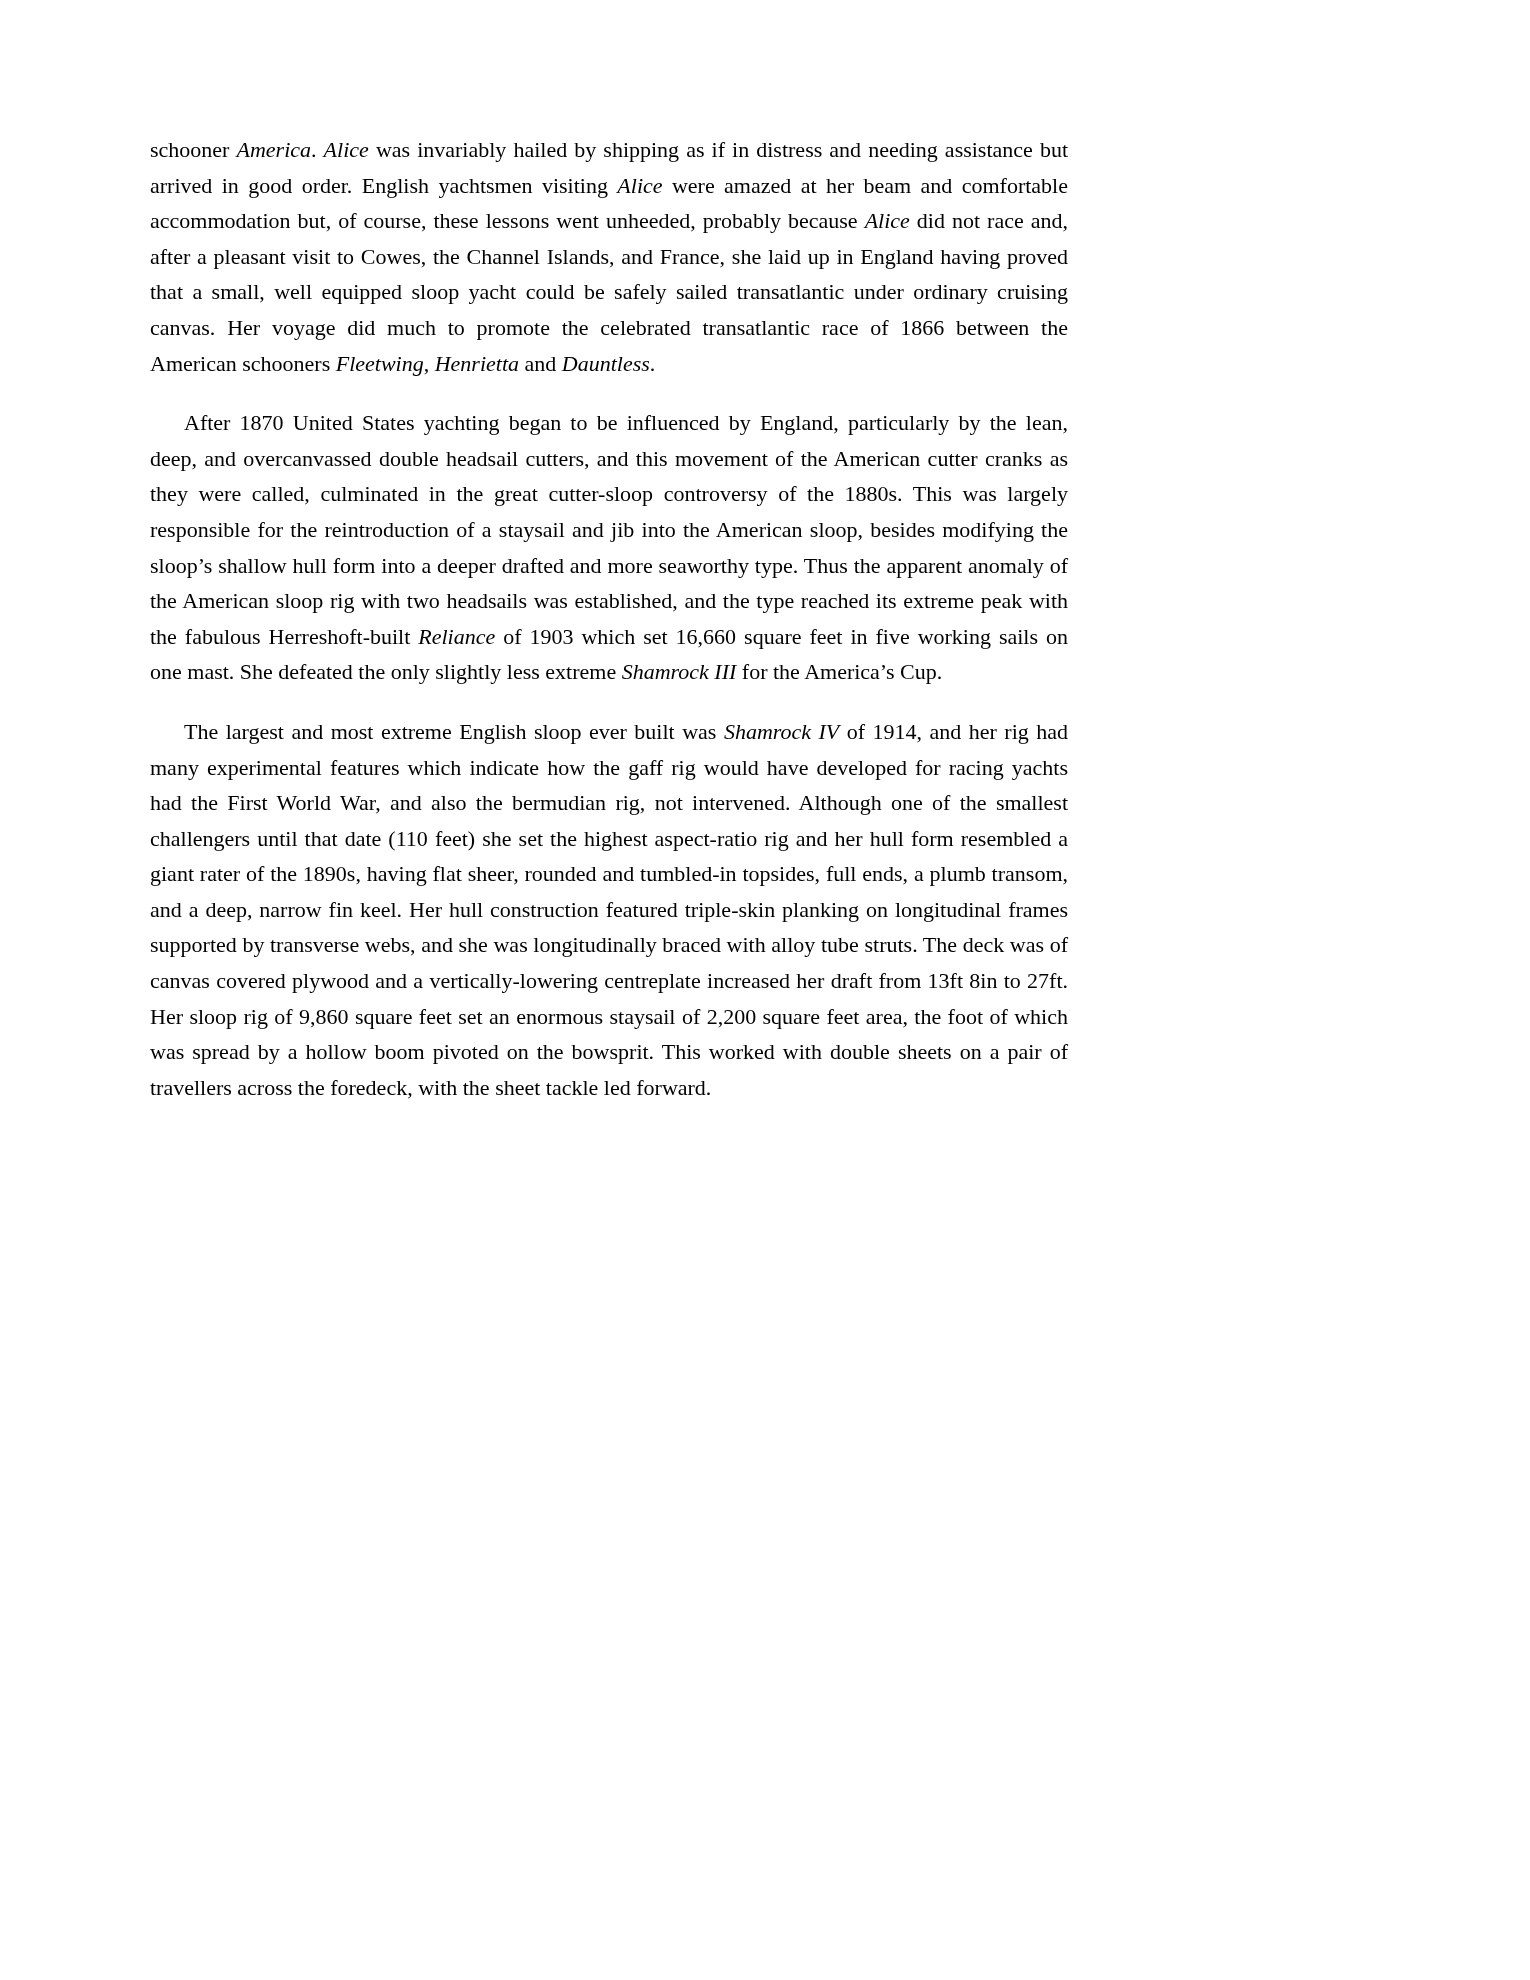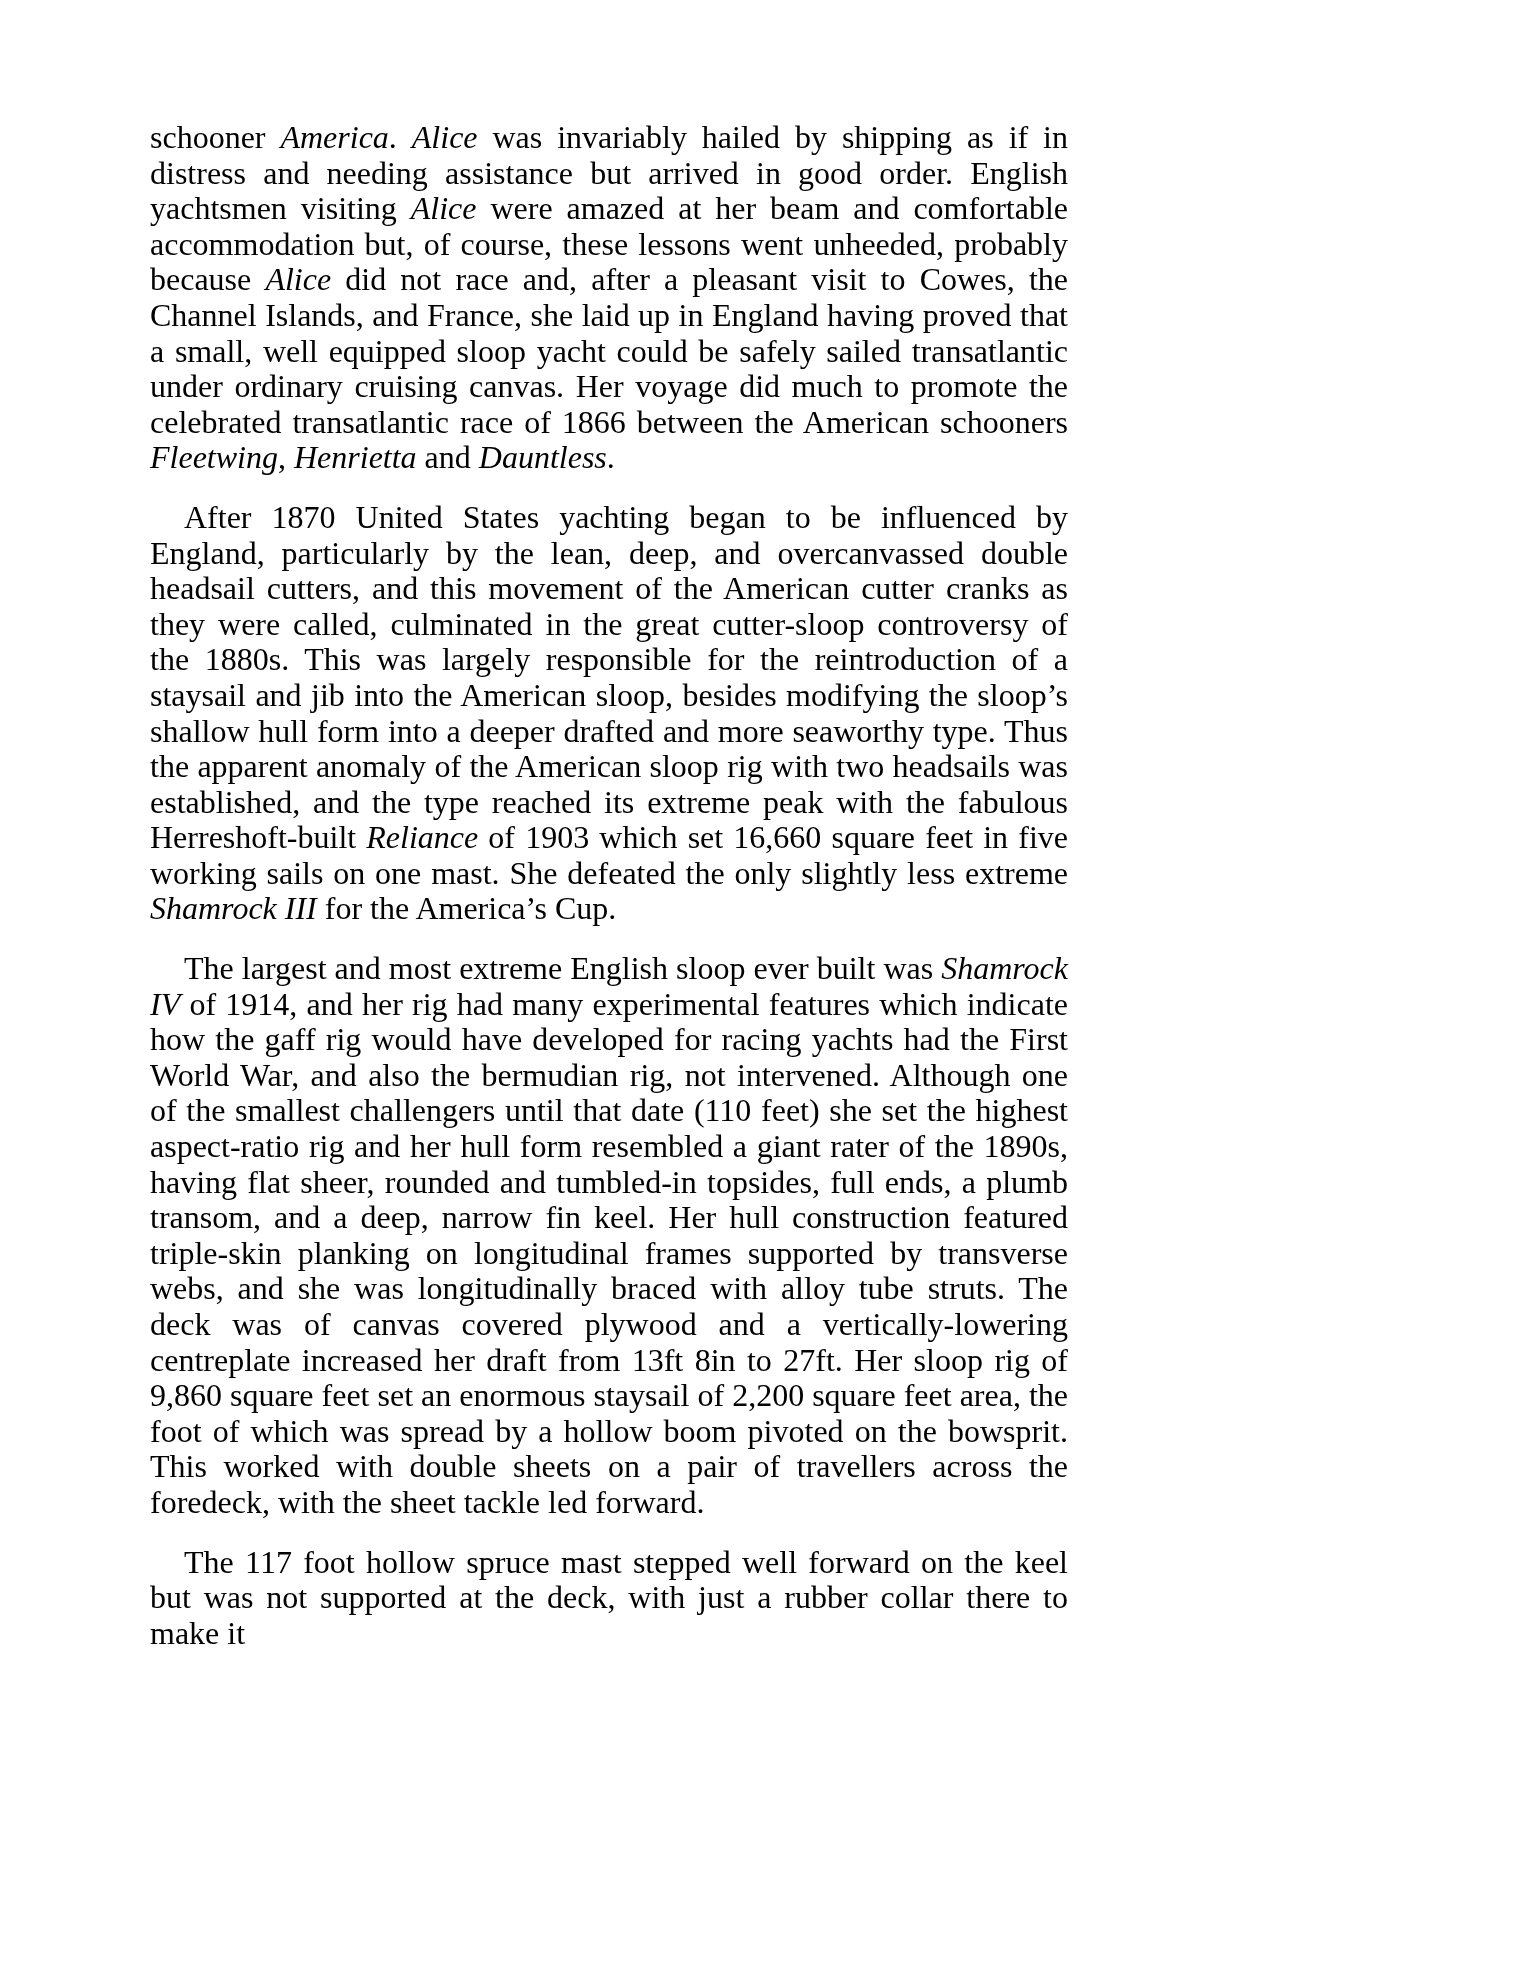--- a/index.html
+++ b/index.html
@@ -11,24 +11,24 @@
     position: relative;
     width: 1530px;
     height: 1980px;
     background: #ffffff;
     margin: 0 auto;
     overflow: hidden;
   }
   .textblock {
     position: absolute;
     left: 150px;
-    top: 120px;
+    top: 132px;
     width: 918px;
     font-family: "Liberation Serif", "DejaVu Serif", serif;
-    font-size: 32px;
+    font-size: 22px;
     line-height: 35.6px;
     color: #000000;
     text-align: justify;
     text-justify: inter-word;
     -webkit-hyphens: none;
     hyphens: none;
   }
   p.para {
     margin: 0;
     text-align: justify;
@@ -45,15 +45,14 @@
   }
 </style>
 </head>
 <body>
 
 <div class="page">
   <div class="textblock">
     <p class="para">schooner <i class="ship">America</i>. <i class="ship">Alice</i> was invariably hailed by shipping as if in distress and needing assistance but arrived in good order. English yachtsmen visiting <i class="ship">Alice</i> were amazed at her beam and comfortable accommodation but, of course, these lessons went unheeded, probably because <i class="ship">Alice</i> did not race and, after a pleasant visit to Cowes, the Channel Islands, and France, she laid up in England having proved that a small, well equipped sloop yacht could be safely sailed transatlantic under ordinary cruising canvas. Her voyage did much to promote the celebrated transatlantic race of 1866 between the American schooners <i class="ship">Fleetwing</i>, <i class="ship">Henrietta</i> and <i class="ship">Dauntless</i>.</p>
     <p class="para indent">After 1870 United States yachting began to be influenced by England, particularly by the lean, deep, and overcanvassed double headsail cutters, and this movement of the American cutter cranks as they were called, culminated in the great cutter-sloop controversy of the 1880s. This was largely responsible for the reintroduction of a staysail and jib into the American sloop, besides modifying the sloop’s shallow hull form into a deeper drafted and more seaworthy type. Thus the apparent anomaly of the American sloop rig with two headsails was established, and the type reached its extreme peak with the fabulous Herreshoft-built <i class="ship">Reliance</i> of 1903 which set 16,660 square feet in five working sails on one mast. She defeated the only slightly less extreme <i class="ship">Shamrock III</i> for the America’s Cup.</p>
     <p class="para indent">The largest and most extreme English sloop ever built was <i class="ship">Shamrock IV</i> of 1914, and her rig had many experimental features which indicate how the gaff rig would have developed for racing yachts had the First World War, and also the bermudian rig, not intervened. Although one of the smallest challengers until that date (110 feet) she set the highest aspect-ratio rig and her hull form resembled a giant rater of the 1890s, having flat sheer, rounded and tumbled-in topsides, full ends, a plumb transom, and a deep, narrow fin keel. Her hull construction featured triple-skin planking on longitudinal frames supported by transverse webs, and she was longitudinally braced with alloy tube struts. The deck was of canvas covered plywood and a vertically-lowering centreplate increased her draft from 13ft 8in to 27ft. Her sloop rig of 9,860 square feet set an enormous staysail of 2,200 square feet area, the foot of which was spread by a hollow boom pivoted on the bowsprit. This worked with double sheets on a pair of travellers across the foredeck, with the sheet tackle led forward.</p>
-    <p class="para indent last">The 117 foot hollow spruce mast stepped well forward on the keel but was not supported at the deck, with just a rubber collar there to make it</p>
   </div>
 </div>
 
 </body></html>

